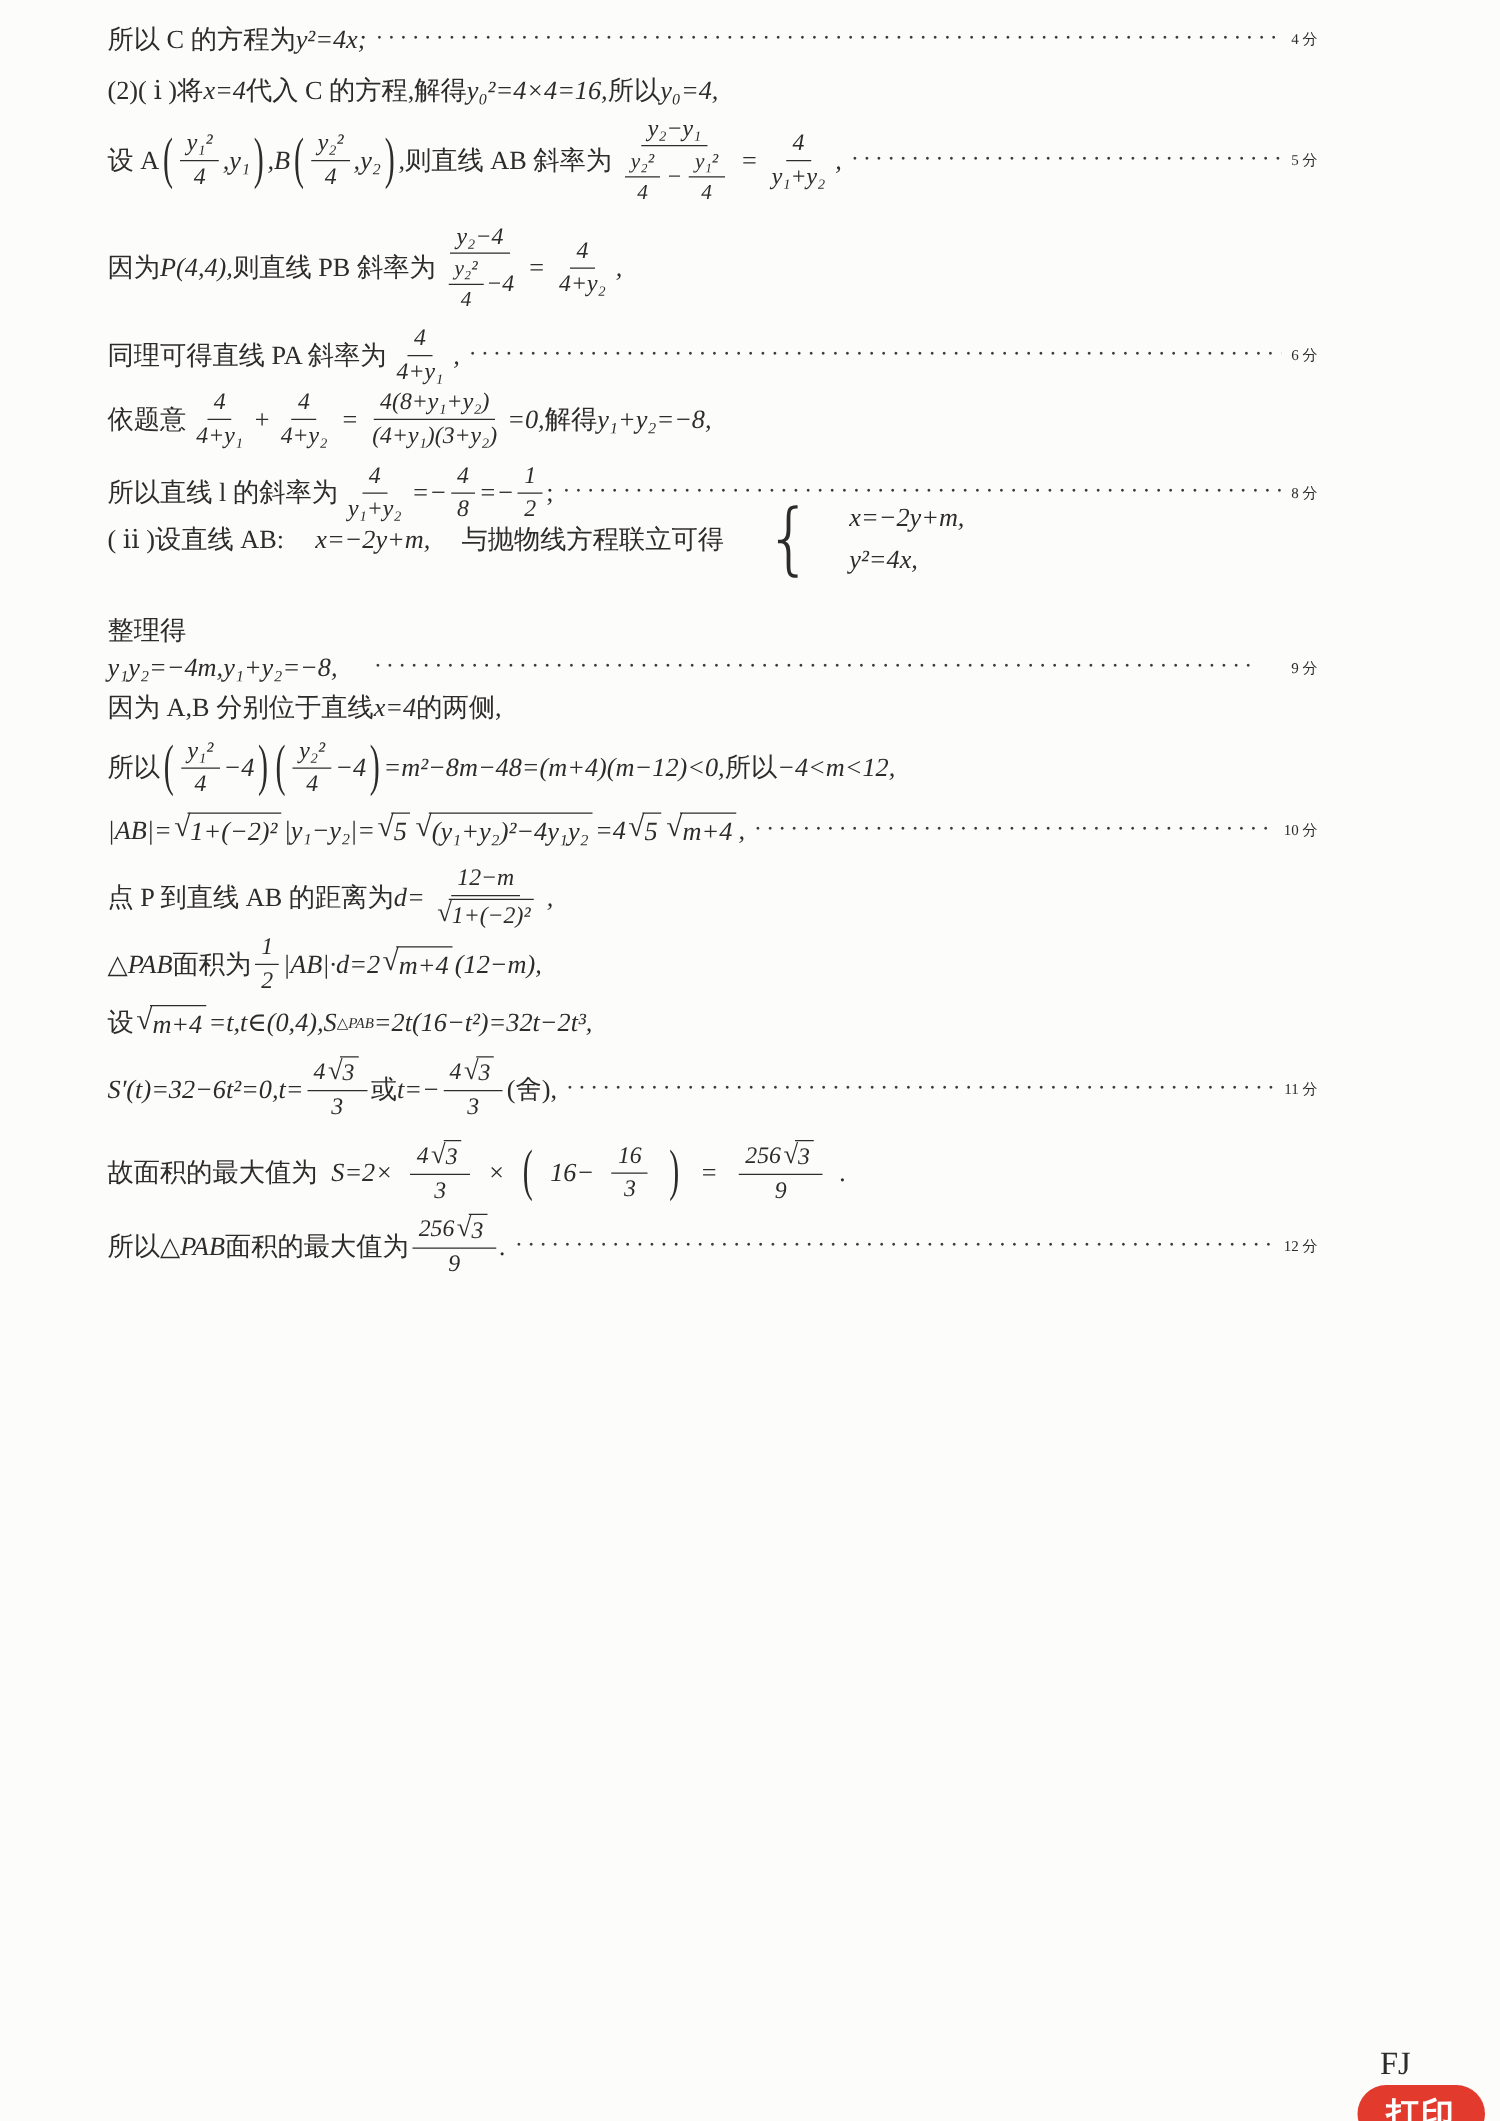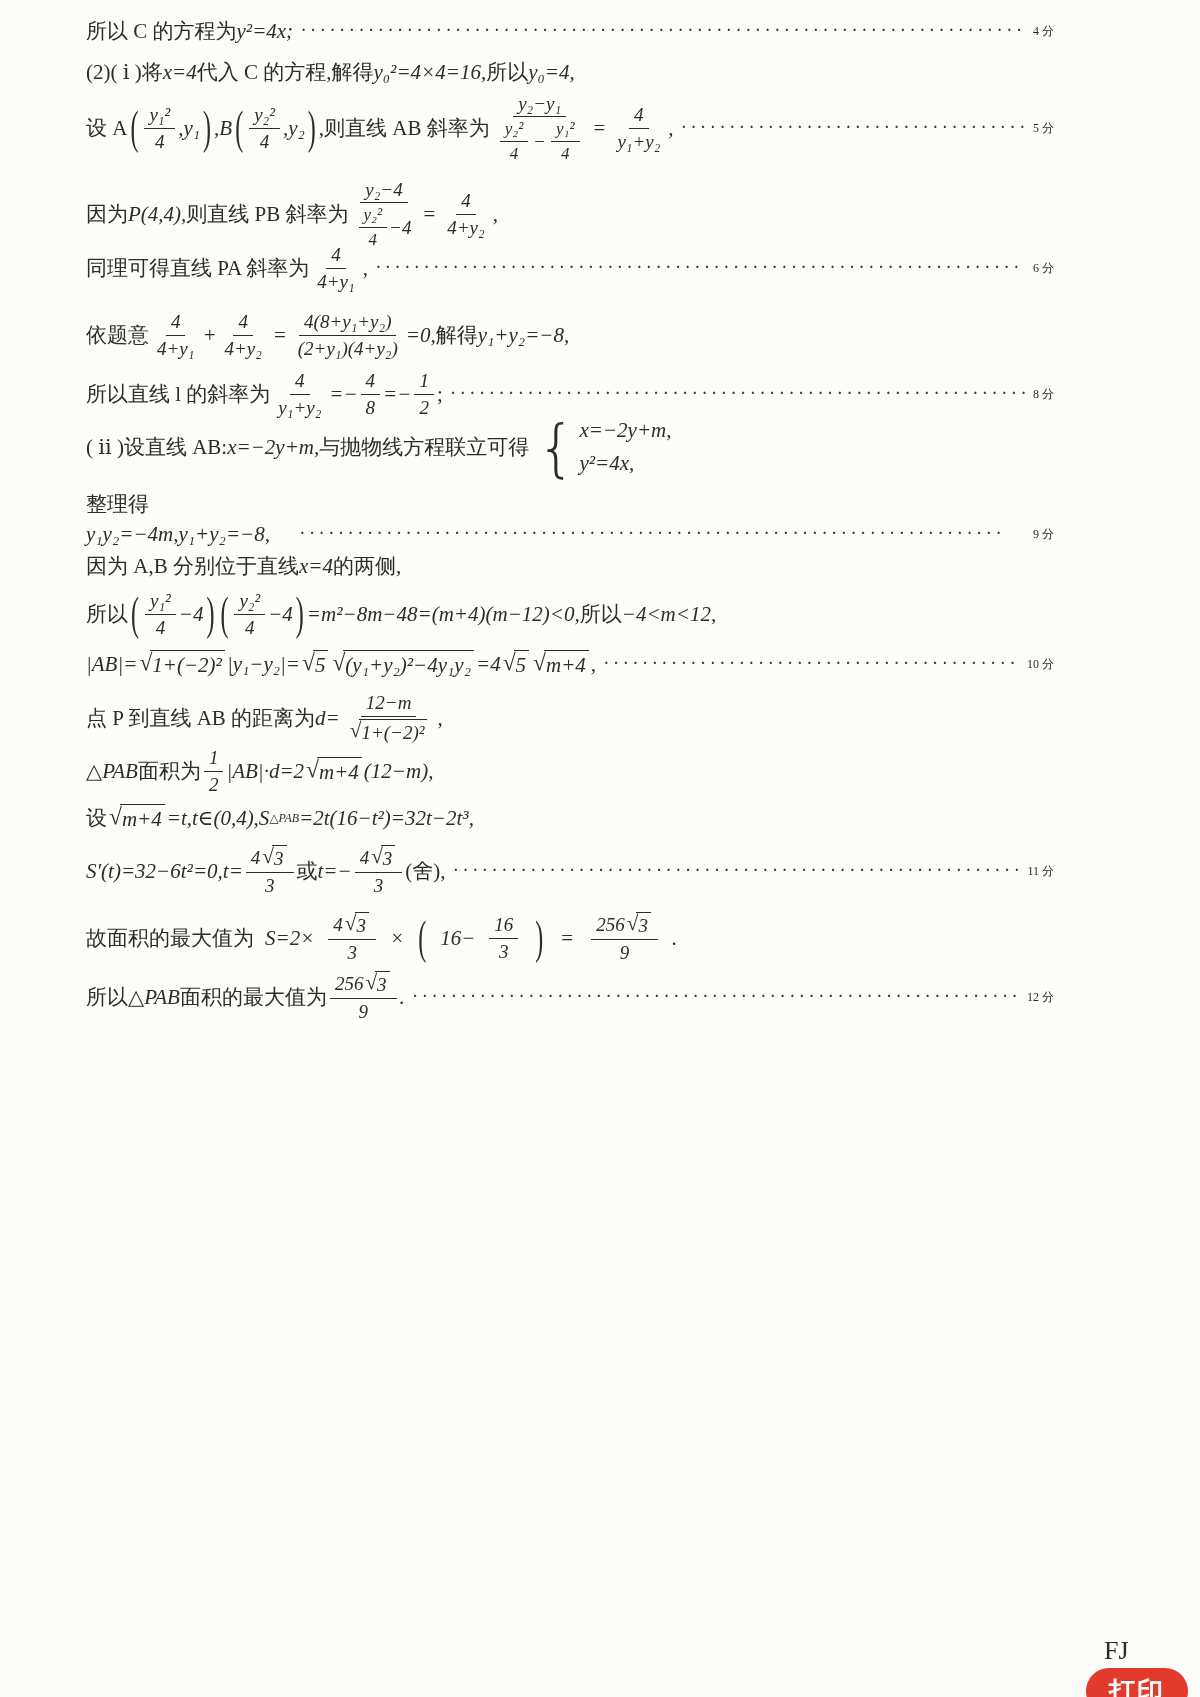--- a/index.html
+++ b/index.html
@@ -30,22 +30,22 @@
   .sys{display:inline-flex;flex-direction:column;gap:8px;text-align:left;}
   
   .lead{flex:1 1 auto;overflow:hidden;margin:0 8px;align-self:center;}
   .lead span{display:block;font-size:14px;font-weight:bold;letter-spacing:5px;color:#3c3a37;
              white-space:nowrap;line-height:1;}
   .score{white-space:nowrap;font-size:12px;}
   sub.sb{font-size:12px;font-style:italic;}
   
   .l1{top:16px;height:30px;}   .l2{top:56px;height:32px;}
   .l3{top:86px;height:84px;}   .l4{top:176px;height:76px;}
-  .l5{top:240px;height:56px;}  .l6{top:306px;height:58px;}
-  .l7{top:368px;height:52px;}  .l8{top:416px;height:62px;}
+  .l5{top:256px;height:56px;}  .l6{top:306px;height:58px;}
+  .l7{top:368px;height:52px;}  .l8{top:400px;height:62px;gap:25px;}
   .l9{top:490px;height:28px;}  .l10{top:521px;height:26px;gap:22px;}
   .l11{top:553px;height:26px;} .l12{top:585px;height:58px;}
   .l13{top:648px;height:32px;} .l14{top:688px;height:60px;}
   .l15{top:748px;height:46px;} .l16{top:800px;height:36px;}
   .l17{top:841px;height:60px;} .l18{top:908px;height:60px;gap:11px;}
   .l19{top:970px;height:54px;}
   
   .footer-center{position:absolute;top:1638px;left:0;width:1110px;text-align:center;
                  font-weight:700;font-size:21px;
                  font-family:"DejaVu Sans","Liberation Sans",sans-serif;letter-spacing:1px;}
@@ -165,21 +165,21 @@
           <span class="den">4+y₁</span>
         </span>
     <span class="m">+</span>
     <span class="frac">
           <span class="num">4</span>
           <span class="den">4+y₂</span>
         </span>
     <span class="op">=</span>
     <span class="frac">
           <span class="num">4(8+y₁+y₂)</span>
-          <span class="den">(2+y₁)(4+y₂)</span>
+          <span class="den">(4+y₁)(3+y₂)</span>
         </span>
     <span class="m">=0,</span>
     <span class="seg">解得 </span>
     <span class="m">y₁+y₂=−8,</span>
   </div>
 
   <div class="line l7">
     <span class="seg">所以直线 l 的斜率为</span>
     <span class="frac">
           <span class="num">4</span>

